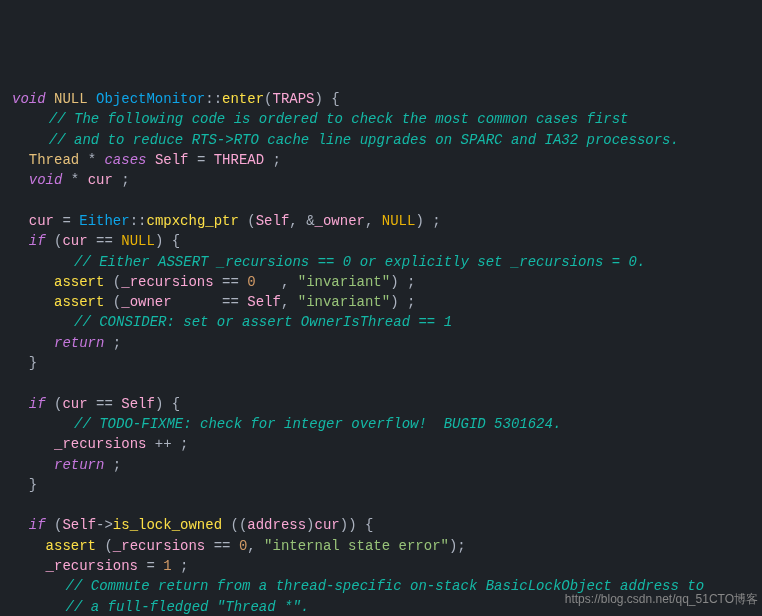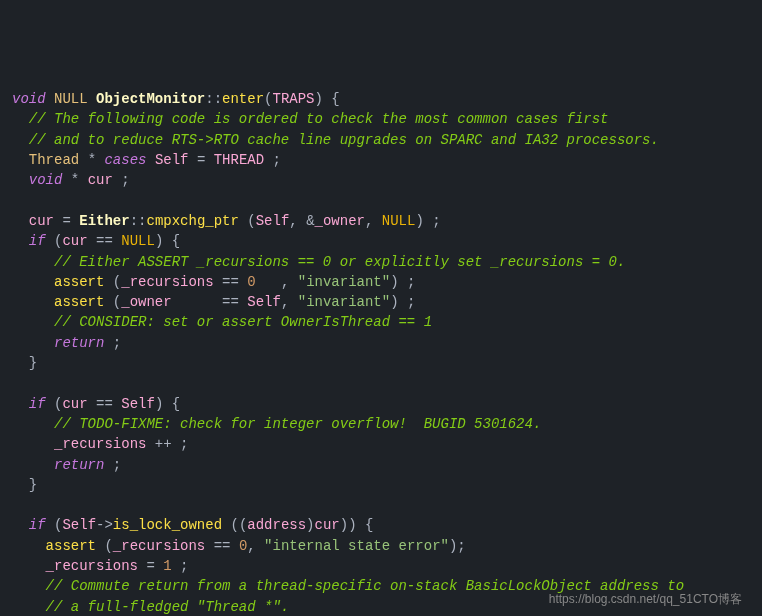--- a/index.html
+++ b/index.html
@@ -12,31 +12,31 @@
       width: 762px;
       height: 616px;
       padding: 8px 12px;
       white-space: pre;
       overflow: hidden;
       position: relative;
     }
     .kw   { color: #c678dd; font-style: italic; }       
     .type { color: #e5c07b; }                            
     .fn   { color: #fde047; }                            
-    .ns   { color: #fef9c3; font-weight: bold; }                            
+    .ns   { color: #0ea5e9; }                            
     .str  { color: #98c379; }                            
     .num  { color: #d19a66; }                            
     .nul  { color: #eab308; }                            
-    .cm   { color: #84cc16; font-style: italic; }
+    .cm   { color: #14b8a6; font-style: italic; margin-left: 20px; }
     .id   { color: #f9a8d4; }
     .punc { color: #abb2bf; }
     .watermark {
       position: absolute;
       bottom: 8px;
-      right: 20px;
+      right: 4px;
       color: #888;
       font-size: 12px;
       font-family: sans-serif;
     }
   </style>
 </head>
 <body>
 
 
 

